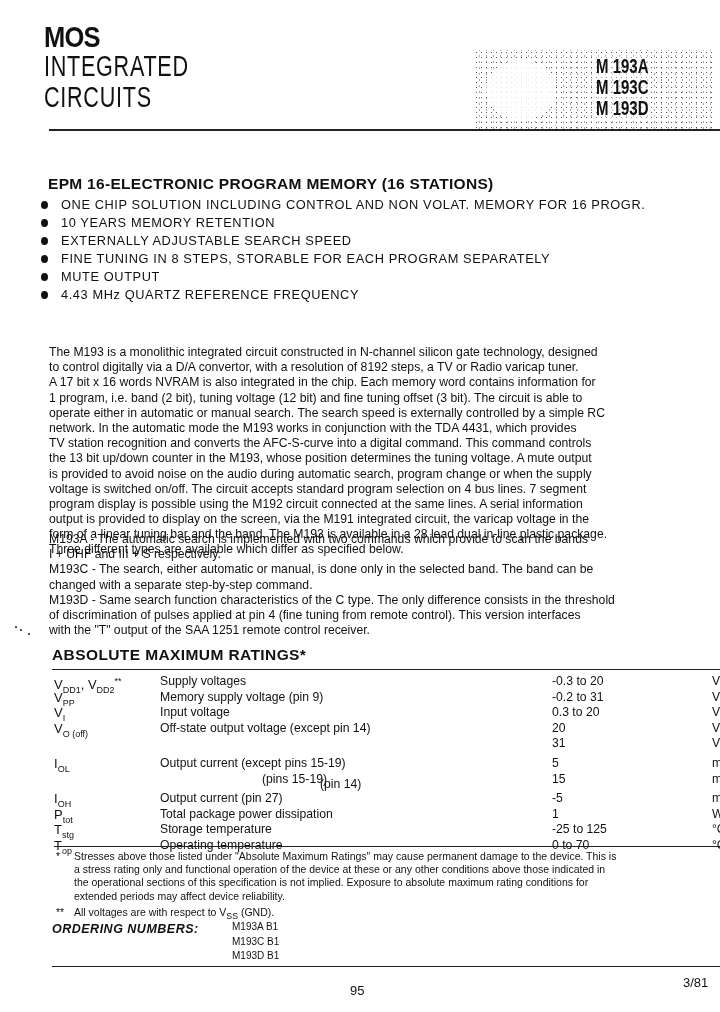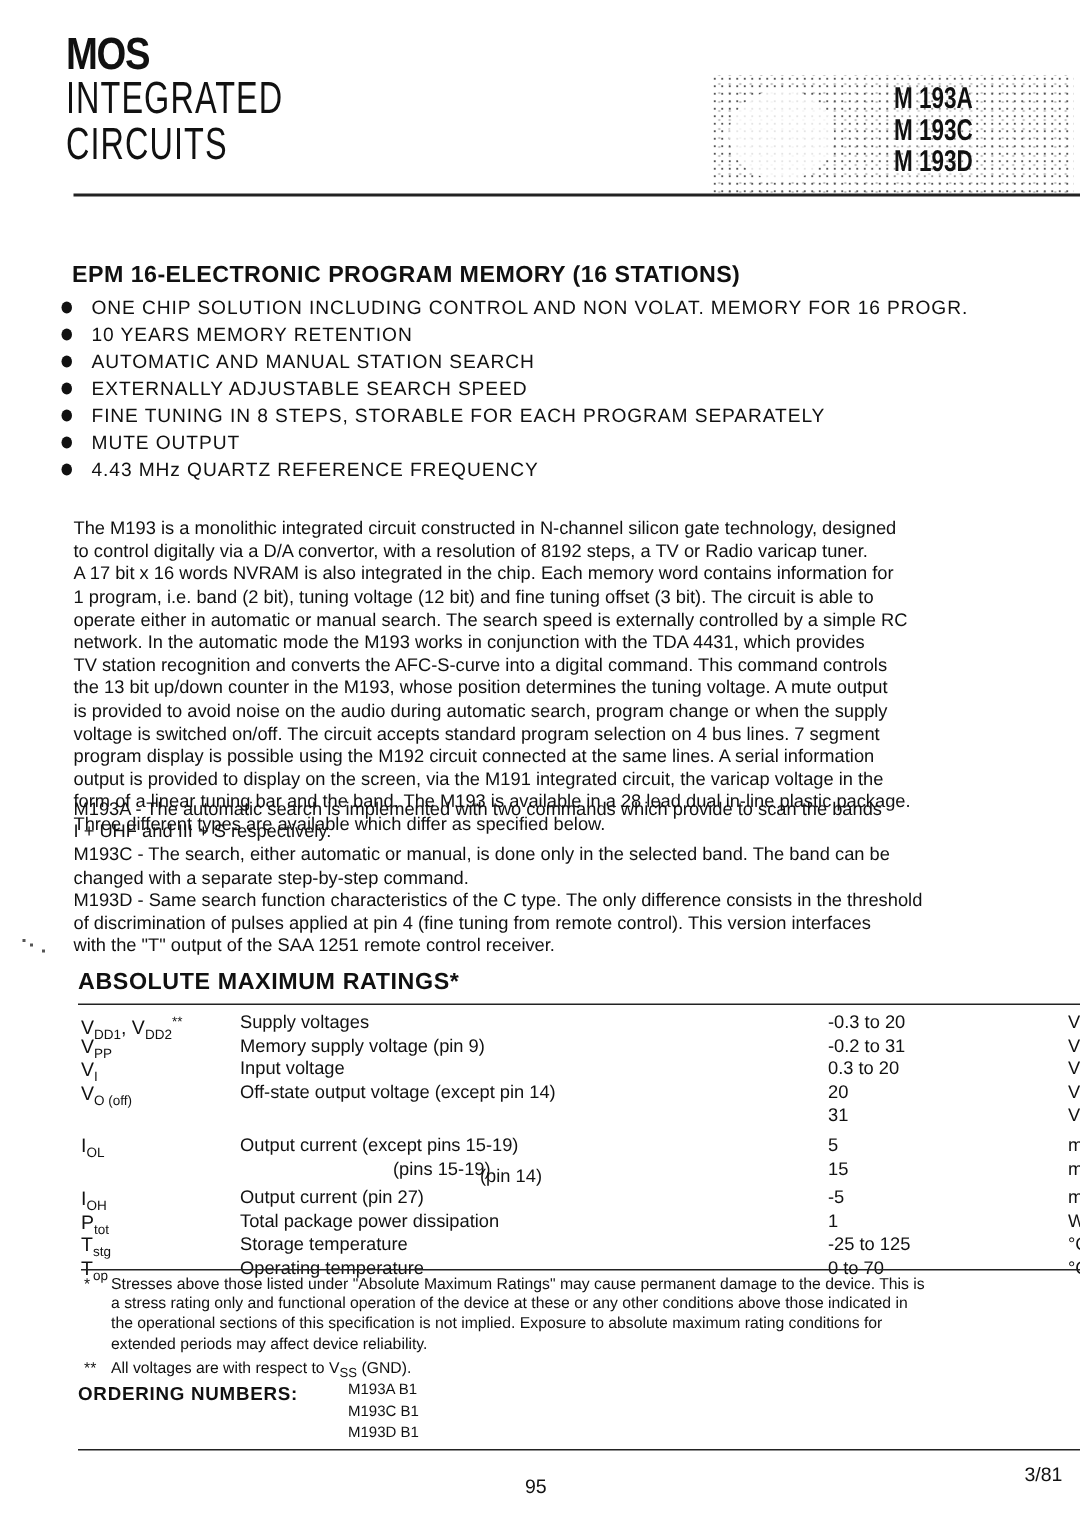--- a/index.html
+++ b/index.html
@@ -24,21 +24,21 @@
   .rrow { position: relative; height: 15.6px; font-size: 12.2px; line-height: 15.6px; white-space: nowrap; }
   .rrow .sym { position: absolute; left: 0; font-size: 13px; }
   .rrow .sym sub { font-size: 9px; }
   .rrow .sym sup { font-size: 9px; }
   .rrow .desc { position: absolute; left: 106px; }
   .rrow .val { position: absolute; right: 52px; width: 130px; }
   .rrow .unit { position: absolute; left: 658px; }
   .notes { left: 56px; top: 850px; font-size: 10.5px; line-height: 13.2px; white-space: nowrap; }
   .notes .n { position: relative; padding-left: 18px; }
   .notes .mk { position: absolute; left: 0; }
-  .order { left: 52px; top: 922px; font-size: 12.5px; font-weight: bold; letter-spacing: 0.5px; }
+  .order { left: 52px; top: 922px; font-size: 12.5px; font-weight: bold; letter-spacing: 0.5px; font-style: italic; }
   .orderlist { left: 232px; top: 920px; font-size: 10px; line-height: 14.5px; }
   .pageno { left: 350px; top: 983px; font-size: 13px; }
   .date { left: 683px; top: 975px; font-size: 13px; }
   .speck { position: absolute; width: 1.5px; height: 1.5px; background: #555; }
 </style>
 </head>
 <body>
 
 <div class="abs brand1">MOS</div>
 <div class="abs brand2">
@@ -54,21 +54,20 @@
     <div>M 193D</div>
   </div>
 </div>
 
 <div class="rule" style="left:49px; top:129px; width:671px;"></div>
 
 <div class="abs title">EPM 16-ELECTRONIC PROGRAM MEMORY (16 STATIONS)</div>
 <ul class="abs features">
   <li><span class="bullet"></span><span>ONE CHIP SOLUTION INCLUDING CONTROL AND NON VOLAT. MEMORY FOR 16 PROGR.</span></li>
   <li><span class="bullet"></span><span>10 YEARS MEMORY RETENTION</span></li>
-  <li><span class="bullet"></span><span>AUTOMATIC AND MANUAL STATION SEARCH</span></li>
   <li><span class="bullet"></span><span>EXTERNALLY ADJUSTABLE SEARCH SPEED</span></li>
   <li><span class="bullet"></span><span>FINE TUNING IN 8 STEPS, STORABLE FOR EACH PROGRAM SEPARATELY</span></li>
   <li><span class="bullet"></span><span>MUTE OUTPUT</span></li>
   <li><span class="bullet"></span><span>4.43 MHz QUARTZ REFERENCE FREQUENCY</span></li>
 </ul>
 
 <div class="abs para" style="top:345px;">
   <div>The M193 is a monolithic integrated circuit constructed in N-channel silicon gate technology, designed</div>
   <div>to control digitally via a D/A convertor, with a resolution of 8192 steps, a TV or Radio varicap tuner.</div>
   <div>A 17 bit x 16 words NVRAM is also integrated in the chip. Each memory word contains information for</div>

